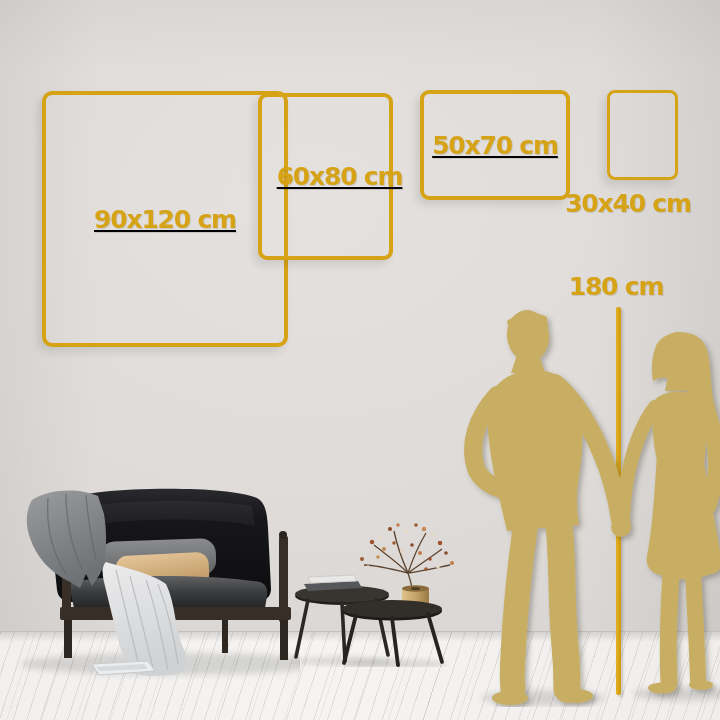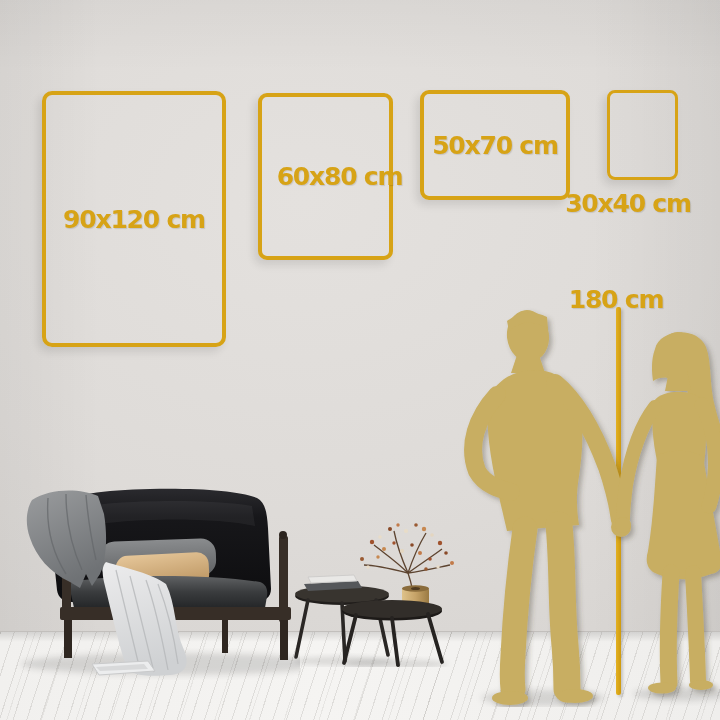--- a/index.html
+++ b/index.html
@@ -27,34 +27,34 @@
   }
   .floor::before{
     content:"";position:absolute;left:0;right:0;top:0;height:10px;
     background:linear-gradient(180deg, rgba(0,0,0,0.12), rgba(0,0,0,0));
   }
   .wall-floor-line{position:absolute;left:0;right:0;top:631px;height:1px;background:#c2bfbc;}
   
   .gframe{
     position:absolute;border:4px solid var(--gold);border-radius:10px;
     box-shadow:-4px 5px 9px rgba(0,0,0,0.10);
-    display:flex;align-items:center;justify-content:center;
-  }
-  .gframe.f1{left:42px;top:91px;width:184px;height:256px;}
+    display:flex;align-items:center;justify-content:center;text-decoration:underline;
+  }
+  .gframe.f1{left:42px;top:91px;width:246px;height:256px;}
   .gframe.f2{left:258px;top:93px;width:135px;height:167px;border-radius:9px;padding-left:28px;}
   .gframe.f3{left:420px;top:90px;width:150px;height:110px;border-radius:9px;}
   .gframe.f4{left:607px;top:90px;width:71px;height:90px;border-width:3.5px;border-radius:8px;}
   .size-label{
     color:var(--gold);font-weight:bold;font-size:25px;letter-spacing:-1.2px;
     text-shadow:1px 1px 1px rgba(0,0,0,0.12);white-space:nowrap;
   }
   .size-label.outside{position:absolute;left:562px;top:189px;width:132px;text-align:center;}
   
   .height-label{
-    position:absolute;left:556px;top:285px;width:120px;text-align:center;
+    position:absolute;left:556px;top:272px;width:120px;text-align:center;
     color:var(--gold);font-weight:bold;font-size:25px;letter-spacing:-1.2px;
     text-shadow:1px 1px 1px rgba(0,0,0,0.12);
   }
   .height-line{
     position:absolute;left:616px;top:307px;width:5px;height:388px;border-radius:2px;
     background:linear-gradient(90deg,#e3b122,#cf9a0e);
     box-shadow:2px 2px 3px rgba(0,0,0,0.18);
   }
   
   .svg-abs{position:absolute;}

